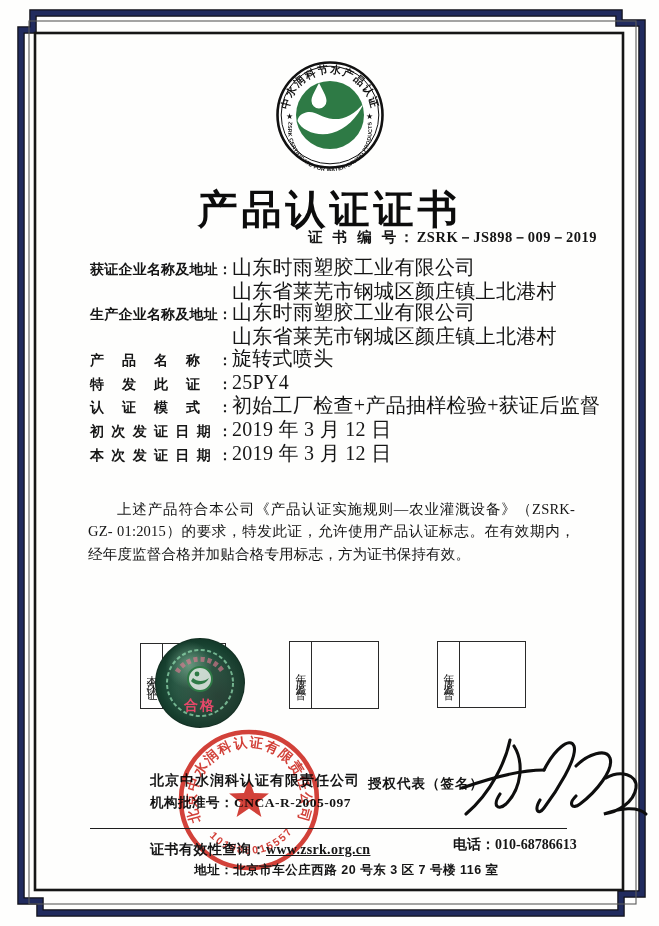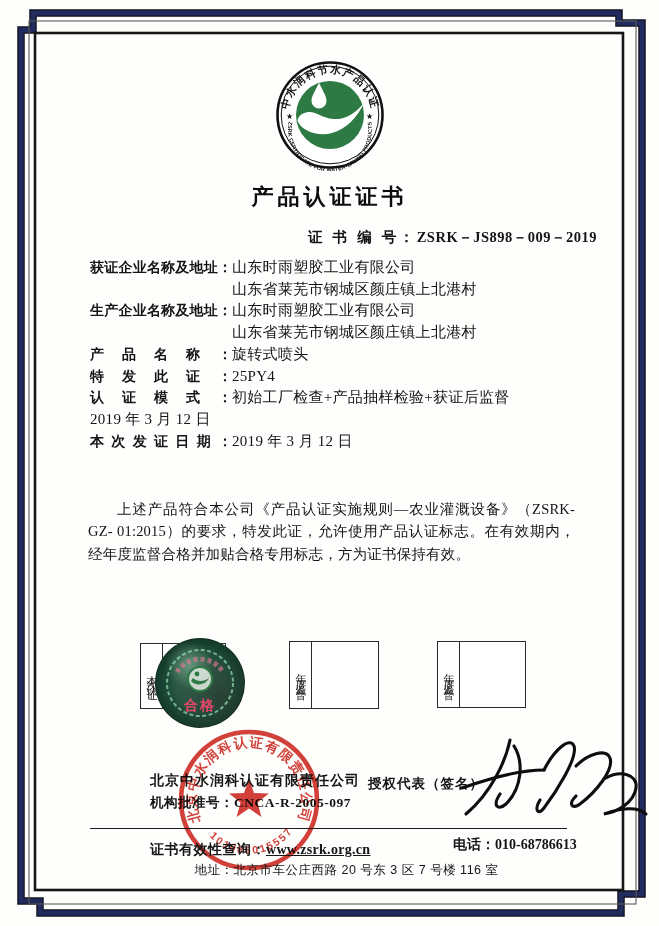--- a/index.html
+++ b/index.html
@@ -2,33 +2,33 @@
 <html><head>
 <meta charset="utf-8">
 <style>
   html,body{margin:0;padding:0;background:#ffffff;}
   .page{position:relative;width:659px;height:926px;background:#fefefdu;background:#fefefd;overflow:hidden;
         font-family:"Liberation Sans",sans-serif;color:#151515;}
   .abs{position:absolute;}
   svg text{user-select:none;}
 
   
-  .title{left:0;right:0;top:182px;text-align:center;font-size:22px;font-weight:700;
+  .title{left:0;right:0;top:182px;text-align:center;font-size:40px;font-weight:700;
          letter-spacing:4px;color:#0c0c0c;}
   
   .certno{top:228px;right:62px;font-size:14.5px;font-weight:700;
           font-family:"Liberation Serif",serif;letter-spacing:.5px;}
   .certno .lab{letter-spacing:3px;font-family:"Liberation Sans",sans-serif;}
 
   
   .info{left:90px;top:257px;width:492px;}
   .irow{display:flex;align-items:baseline;min-height:21.7px;line-height:21.7px;}
   .ilabel{display:inline-block;width:142px;flex:0 0 142px;text-align:justify;text-align-last:justify;
           font-weight:700;font-size:14px;letter-spacing:0;}
-  .ivalue{font-family:"Liberation Serif",serif;font-size:15px;letter-spacing:.3px;white-space:nowrap;}
+  .ivalue{font-family:"Liberation Serif",serif;font-size:20px;letter-spacing:.3px;white-space:nowrap;}
 
   
   .stmt{left:88px;top:498px;width:487px;font-family:"Liberation Serif",serif;font-size:14.5px;
         line-height:22.4px;text-align:justify;text-indent:2em;letter-spacing:.2px;}
 
   
   .sbox{position:absolute;border:1.6px solid #2a2a2a;background:#fff;display:flex;}
   .sbox .vlab{width:21px;border-right:1.2px solid #2a2a2a;display:flex;align-items:center;justify-content:center;
         writing-mode:vertical-rl;text-orientation:upright;font-size:11px;letter-spacing:5px;padding:3px 0;}
   .sbox .cell{flex:1;}
@@ -47,21 +47,21 @@
   .approval{left:150px;top:794px;font-size:13.5px;font-weight:700;letter-spacing:.5px;}
   .approval .num{font-family:"Liberation Serif",serif;}
   .rep{left:368px;top:775px;font-size:13.5px;font-weight:700;letter-spacing:1px;}
 
   
   .rule{left:90px;top:828px;width:477px;border-top:1.7px solid #1d1d1d;height:0;}
   .query{left:150px;top:841px;font-size:14px;font-weight:700;letter-spacing:.5px;text-align:right;}
   .query .url{font-family:"Liberation Serif",serif;text-decoration:underline;letter-spacing:.3px;}
   .phone{left:453px;top:836px;font-size:14px;font-weight:700;}
   .phone .num{font-family:"Liberation Serif",serif;}
-  .address{left:35px;right:37px;top:862px;text-align:center;font-size:12.5px;font-weight:400;letter-spacing:.5px;padding-left:36px;}
+  .address{left:35px;right:37px;top:862px;text-align:center;font-size:12.5px;font-weight:700;letter-spacing:.5px;padding-left:36px;}
 
   .seal{mix-blend-mode:multiply;opacity:.92;}
 </style>
 </head>
 <body>
 
 <div class="page">
 
   <svg class="abs" width="659" height="926" viewBox="0 0 659 926" style="left:0;top:0;">
 
@@ -127,20 +127,21 @@
       </div>
     <div class="irow">
         <span class="ilabel">特发此证：</span>
         <span class="ivalue">25PY4</span>
       </div>
     <div class="irow">
         <span class="ilabel">认证模式：</span>
         <span class="ivalue">初始工厂检查+产品抽样检验+获证后监督</span>
       </div>
     <div class="irow">
+        <span class="ilabel">初次发证日期：</span>
         <span class="ivalue">2019 年 3 月 12 日</span>
       </div>
     <div class="irow">
         <span class="ilabel">本次发证日期：</span>
         <span class="ivalue">2019 年 3 月 12 日</span>
       </div>
   </div>
 
   <div class="abs stmt">上述产品符合本公司《产品认证实施规则—农业灌溉设备》（ZSRK-GZ- 01:2015）的要求，特发此证，允许使用产品认证标志。在有效期内，经年度监督合格并加贴合格专用标志，方为证书保持有效。</div>
 

